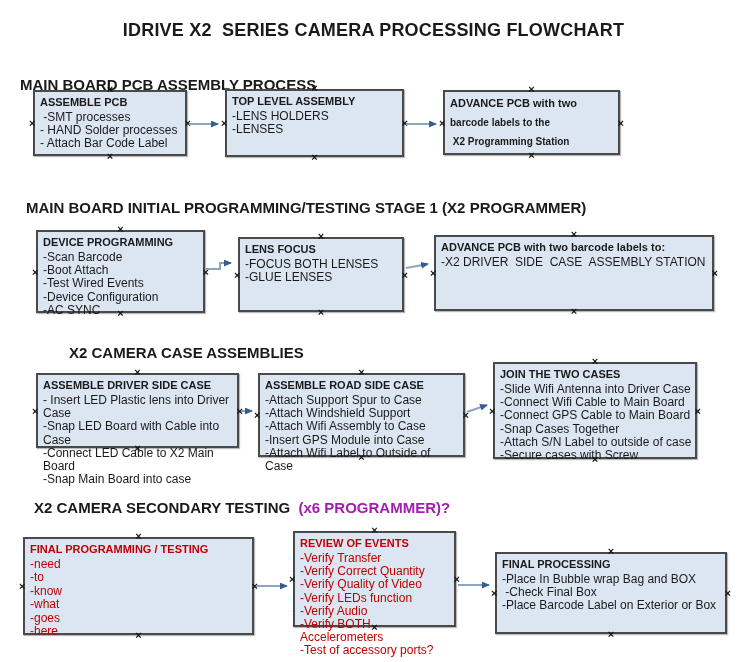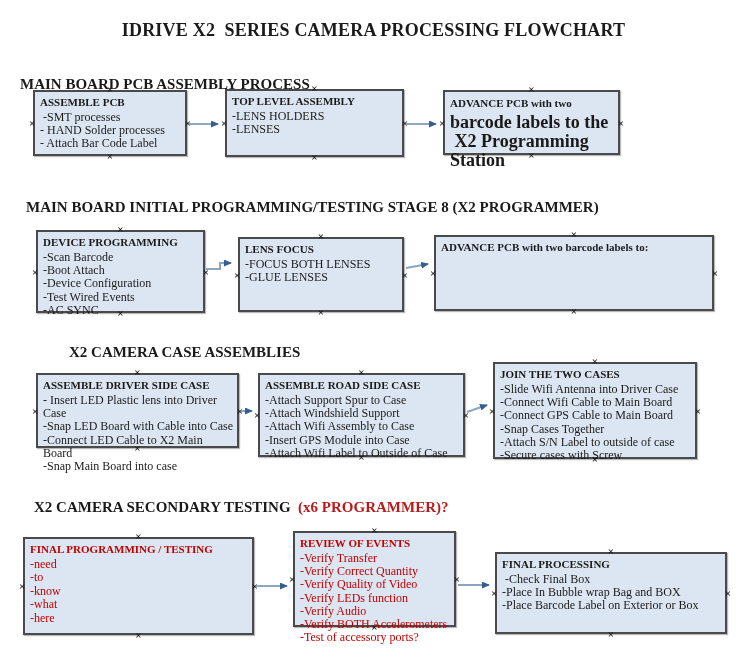--- a/index.html
+++ b/index.html
@@ -1,32 +1,32 @@
 <!DOCTYPE html>
 <html><head>
 <meta charset="utf-8">
 <style>
   html,body{margin:0;padding:0;background:#ffffff;}
   .page{position:relative;width:747px;height:662px;background:#ffffff;overflow:hidden;
-        font-family:Liberation Serif, serif;color:#1a1a1a;}
+        font-family:Liberation Sans, sans-serif;color:#1a1a1a;}
   .doc-title{position:absolute;top:20px;left:0;width:747px;text-align:center;
         font-size:18px;font-weight:bold;letter-spacing:.2px;white-space:pre;}
   .sec-h{position:absolute;font-size:15px;font-weight:bold;white-space:pre;}
   #h1{left:20px;top:76px;}
   #h2{left:26px;top:199px;}
   #h3{left:33px;top:344px;margin-left:36px;}
   #h4{left:34px;top:499px;}
-  .h-red{color:#b91c1c;}
+  .h-red{color:#a21caf;}
   .fc-box{position:absolute;box-sizing:border-box;background:#dce6f2;
         border:2px solid #4a4a4a;box-shadow:1px 1px 1px rgba(130,130,130,.55);
         padding:2px 3px 2px 5px;overflow:visible;}
   .fc-title{font-size:11px;font-weight:bold;line-height:17px;white-space:pre-wrap;}
   .fc-item{font-size:12px;line-height:13.2px;white-space:pre-wrap;}
   .bold-items .fc-title{line-height:19px;}
-  .bold-items .fc-item{font-size:18px;font-weight:bold;line-height:19px;}
+  .bold-items .fc-item{font-size:10px;font-weight:bold;line-height:19px;}
   .red-box .fc-title,.red-box .fc-item{color:#c00000;}
   #b41 .fc-item{line-height:13.4px;}
   
   #b11{left:33px; top:90px; width:154px;height:66px;}
   #b12{left:225px;top:89px; width:179px;height:68px;}
   #b13{left:443px;top:90px; width:177px;height:65px;}
   #b21{left:36px; top:230px;width:169px;height:83px;}
   #b22{left:238px;top:237px;width:166px;height:75px;}
   #b23{left:434px;top:235px;width:280px;height:76px;}
   #b31{left:36px; top:373px;width:203px;height:75px;}
@@ -46,21 +46,21 @@
   .conn{stroke:#8ca6c0;stroke-width:2;fill:none;}
 </style>
 </head>
 <body>
 
 <div class="page">
 
   <div class="doc-title">IDRIVE X2  SERIES CAMERA PROCESSING FLOWCHART</div>
 
   <div class="sec-h" id="h1"><span>MAIN BOARD PCB ASSEMBLY PROCESS</span><span class="h-red"></span></div>
-  <div class="sec-h" id="h2"><span>MAIN BOARD INITIAL PROGRAMMING/TESTING STAGE 8 (X2 PROGRAMMER)</span><span class="h-red"></span></div>
+  <div class="sec-h" id="h2"><span>MAIN BOARD INITIAL PROGRAMMING/TESTING STAGE 1 (X2 PROGRAMMER)</span><span class="h-red"></span></div>
   <div class="sec-h" id="h3"><span>X2 CAMERA CASE ASSEMBLIES</span><span class="h-red"></span></div>
   <div class="sec-h" id="h4"><span>X2 CAMERA SECONDARY TESTING </span><span class="h-red"> (x6 PROGRAMMER)?</span></div>
 
   <div class="fc-box" id="b11">
     <div class="fc-title">ASSEMBLE PCB</div>
     <div class="fc-items">
         <div class="fc-item"> -SMT processes</div>
         <div class="fc-item">- HAND Solder processes</div>
         <div class="fc-item">- Attach Bar Code Label</div>
       </div>
@@ -90,42 +90,45 @@
       <span class="handle h-bottom">×</span>
       <span class="handle h-left">×</span>
       <span class="handle h-right">×</span>
     </div>
 
   <div class="fc-box" id="b21">
     <div class="fc-title">DEVICE PROGRAMMING</div>
     <div class="fc-items">
         <div class="fc-item">-Scan Barcode</div>
         <div class="fc-item">-Boot Attach</div>
+        <div class="fc-item">-Test Wired Events</div>
         <div class="fc-item">-Device Configuration</div>
-        <div class="fc-item">-Test Wired Events</div>
         <div class="fc-item">-AC SYNC</div>
       </div>
   <span class="handle h-top">×</span>
       <span class="handle h-bottom">×</span>
       <span class="handle h-left">×</span>
       <span class="handle h-right">×</span>
     </div>
   <div class="fc-box" id="b22">
     <div class="fc-title">LENS FOCUS</div>
     <div class="fc-items">
         <div class="fc-item">-FOCUS BOTH LENSES</div>
         <div class="fc-item">-GLUE LENSES</div>
       </div>
   <span class="handle h-top">×</span>
       <span class="handle h-bottom">×</span>
       <span class="handle h-left">×</span>
       <span class="handle h-right">×</span>
     </div>
   <div class="fc-box" id="b23">
     <div class="fc-title">ADVANCE PCB with two barcode labels to:</div>
+    <div class="fc-items">
+        <div class="fc-item">-X2 DRIVER  SIDE  CASE  ASSEMBLY STATION</div>
+      </div>
   <span class="handle h-top">×</span>
       <span class="handle h-bottom">×</span>
       <span class="handle h-left">×</span>
       <span class="handle h-right">×</span>
     </div>
 
   <div class="fc-box" id="b31">
     <div class="fc-title">ASSEMBLE DRIVER SIDE CASE</div>
     <div class="fc-items">
         <div class="fc-item">- Insert LED Plastic lens into Driver Case</div>
@@ -168,20 +171,21 @@
       <span class="handle h-right">×</span>
     </div>
 
   <div class="fc-box red-box" id="b41">
     <div class="fc-title">FINAL PROGRAMMING / TESTING</div>
     <div class="fc-items">
         <div class="fc-item">-need</div>
         <div class="fc-item">-to</div>
         <div class="fc-item">-know</div>
         <div class="fc-item">-what</div>
+        <div class="fc-item">-goes</div>
         <div class="fc-item">-here</div>
       </div>
   <span class="handle h-top">×</span>
       <span class="handle h-bottom">×</span>
       <span class="handle h-left">×</span>
       <span class="handle h-right">×</span>
     </div>
   <div class="fc-box red-box" id="b42">
     <div class="fc-title">REVIEW OF EVENTS</div>
     <div class="fc-items">
@@ -194,22 +198,22 @@
         <div class="fc-item">-Test of accessory ports?</div>
       </div>
   <span class="handle h-top">×</span>
       <span class="handle h-bottom">×</span>
       <span class="handle h-left">×</span>
       <span class="handle h-right">×</span>
     </div>
   <div class="fc-box" id="b43">
     <div class="fc-title">FINAL PROCESSING</div>
     <div class="fc-items">
+        <div class="fc-item">-Place In Bubble wrap Bag and BOX</div>
         <div class="fc-item"> -Check Final Box</div>
-        <div class="fc-item">-Place In Bubble wrap Bag and BOX</div>
         <div class="fc-item">-Place Barcode Label on Exterior or Box</div>
       </div>
   <span class="handle h-top">×</span>
       <span class="handle h-bottom">×</span>
       <span class="handle h-left">×</span>
       <span class="handle h-right">×</span>
     </div>
 
   <svg class="connectors" width="747" height="662">
     <defs>

